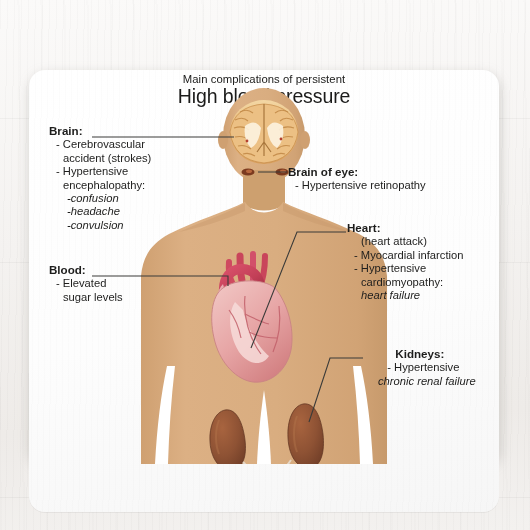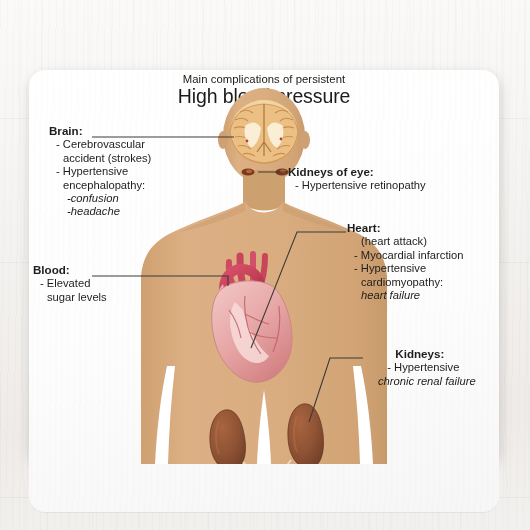--- a/index.html
+++ b/index.html
@@ -121,21 +121,21 @@
     display: block;
     margin-bottom: 1px;
   }
   .callout .ln { display: block; }
   .callout .it { font-style: italic; }
   .indent1 { padding-left: 7px; }
   .indent2 { padding-left: 14px; }
   .indent3 { padding-left: 18px; }
 
   .c-brain   { left: 20px;  top: 54px; }
-  .c-blood   { left: 4px;  top: 193px; }
+  .c-blood   { left: 20px;  top: 193px; }
   .c-retina  { left: 259px; top: 95px; }
   .c-heart   { left: 318px; top: 151px; }
   .c-kidneys { left: 335px; top: 277px; text-align: center; }
 </style>
 </head>
 <body>
 
 <div id="scene">
 
   <div class="desk">
@@ -308,30 +308,31 @@
     </svg>
 
     <div class="callout c-brain">
       <span class="hd">Brain:</span>
       <span class="ln indent1">- Cerebrovascular</span>
       <span class="ln indent2">accident  (strokes)</span>
       <span class="ln indent1">- Hypertensive</span>
       <span class="ln indent2">encephalopathy:</span>
       <span class="ln indent3 it">-confusion</span>
       <span class="ln indent3 it">-headache</span>
+      <span class="ln indent3 it">-convulsion</span>
     </div>
 
     <div class="callout c-blood">
       <span class="hd">Blood:</span>
       <span class="ln indent1">- Elevated</span>
       <span class="ln indent2">sugar levels</span>
     </div>
 
     <div class="callout c-retina">
-      <span class="hd">Kidneys of eye:</span>
+      <span class="hd">Brain of eye:</span>
       <span class="ln indent1">- Hypertensive retinopathy</span>
     </div>
 
     <div class="callout c-heart">
       <span class="hd">Heart:</span>
       <span class="ln indent2">(heart attack)</span>
       <span class="ln indent1">- Myocardial infarction</span>
       <span class="ln indent1">- Hypertensive</span>
       <span class="ln indent2">cardiomyopathy:</span>
       <span class="ln indent2 it">heart failure</span>

